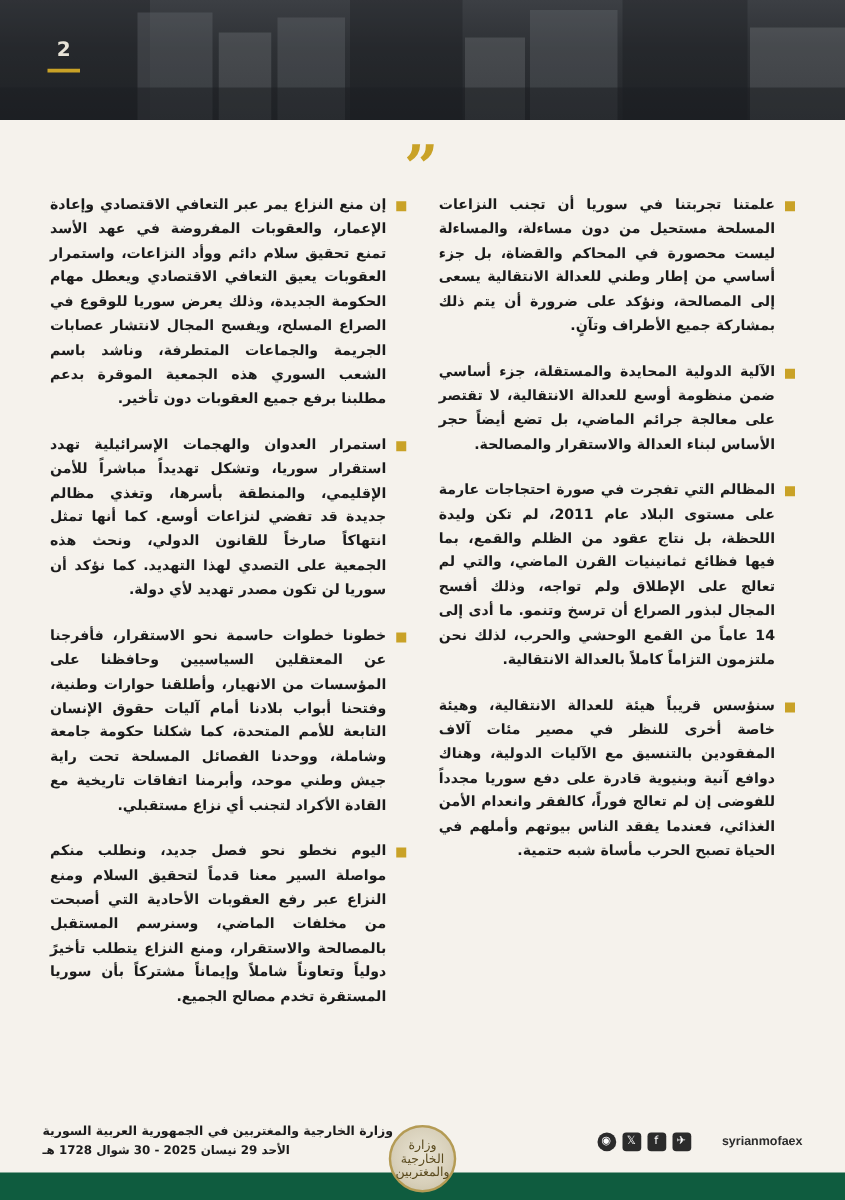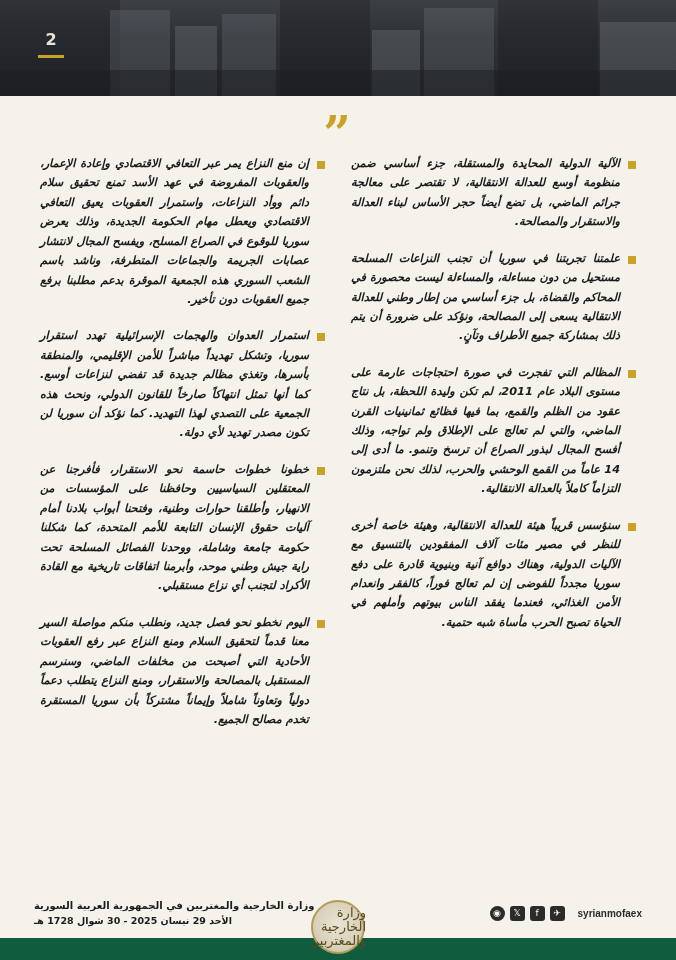--- a/index.html
+++ b/index.html
@@ -63,21 +63,21 @@
   }
 
   
   .content {
     display: flex;
     flex-direction: row;
     padding: 10px 40px 0 40px;
     gap: 26px;
     flex: 1 1 auto;
   }
-  .col { width: 50%; font-style: italic; }
+  .col { width: 50%; }
 
   .para {
     display: flex;
     flex-direction: row;
     gap: 8px;
     margin-bottom: 17px;
   }
   .bullet {
     flex: 0 0 auto;
     width: 8px; height: 8px;
@@ -125,39 +125,39 @@
     border-radius: 3px;
     background: #2b2b2b;
     color: #fff;
     font-size: 9px;
     display: flex; align-items: center; justify-content: center;
     font-family: "DejaVu Sans", sans-serif;
   }
   .s-icon.circle { border-radius: 50%; }
   .handle {
     font-size: 10px; color: #2b2b2b; font-weight: bold;
-    margin-left: 8px;
+    margin-left: 20px;
     font-family: "Liberation Sans", sans-serif;
   }
   .emblem-wrap {
     position: absolute;
     left: 50%; transform: translateX(-50%);
     bottom: 6px;
     text-align: center;
   }
   .emblem {
     width: 54px; height: 54px;
     border-radius: 50%;
     background: radial-gradient(circle at 50% 45%, #e9e4d4 0%, #d8d0ba 60%, #c6bda2 100%);
     border: 2px solid #b49b54;
     display: flex; align-items: center; justify-content: center;
     color: #5a4a1e;
-    font-size: 13px;
+    font-size: 10px;
     line-height: 1.1;
-    text-align: right;
+    text-align: center;
     padding: 4px;
   }
   .ministry {
     text-align: left;
     direction: rtl;
   }
   .ministry .m1 {
     font-size: 10px; color: #1b1b1b; font-weight: bold;
     margin-bottom: 4px;
   }
@@ -192,28 +192,28 @@
 
   <div class="quote-wrap">
     <span class="quote-mark">”</span>
   </div>
 
   <div class="content">
 
     <div class="col">
       <div class="para">
         <div class="bullet"></div>
+        <div class="para-text">علمتنا تجربتنا في سوريا أن تجنب النزاعات المسلحة مستحيل من دون مساءلة، والمساءلة ليست محصورة في المحاكم والقضاة، بل جزء أساسي من إطار وطني للعدالة الانتقالية يسعى إلى المصالحة، ونؤكد على ضرورة أن يتم ذلك بمشاركة جميع الأطراف وتآنٍ.</div>
+      </div>
+      <div class="para">
+        <div class="bullet"></div>
         <div class="para-text">الآلية الدولية المحايدة والمستقلة، جزء أساسي ضمن منظومة أوسع للعدالة الانتقالية، لا تقتصر على معالجة جرائم الماضي، بل تضع أيضاً حجر الأساس لبناء العدالة والاستقرار والمصالحة.</div>
       </div>
       <div class="para">
         <div class="bullet"></div>
-        <div class="para-text">علمتنا تجربتنا في سوريا أن تجنب النزاعات المسلحة مستحيل من دون مساءلة، والمساءلة ليست محصورة في المحاكم والقضاة، بل جزء أساسي من إطار وطني للعدالة الانتقالية يسعى إلى المصالحة، ونؤكد على ضرورة أن يتم ذلك بمشاركة جميع الأطراف وتآنٍ.</div>
-      </div>
-      <div class="para">
-        <div class="bullet"></div>
         <div class="para-text">المظالم التي تفجرت في صورة احتجاجات عارمة على مستوى البلاد عام 2011، لم تكن وليدة اللحظة، بل نتاج عقود من الظلم والقمع، بما فيها فظائع ثمانينيات القرن الماضي، والتي لم تعالج على الإطلاق ولم تواجه، وذلك أفسح المجال لبذور الصراع أن ترسخ وتنمو. ما أدى إلى 14 عاماً من القمع الوحشي والحرب، لذلك نحن ملتزمون التزاماً كاملاً بالعدالة الانتقالية.</div>
       </div>
       <div class="para">
         <div class="bullet"></div>
         <div class="para-text">سنؤسس قريباً هيئة للعدالة الانتقالية، وهيئة خاصة أخرى للنظر في مصير مئات آلاف المفقودين بالتنسيق مع الآليات الدولية، وهناك دوافع آنية وبنيوية قادرة على دفع سوريا مجدداً للفوضى إن لم تعالج فوراً، كالفقر وانعدام الأمن الغذائي، فعندما يفقد الناس بيوتهم وأملهم في الحياة تصبح الحرب مأساة شبه حتمية.</div>
       </div>
     </div>
 
     <div class="col">
       <div class="para">
@@ -223,21 +223,21 @@
       <div class="para">
         <div class="bullet"></div>
         <div class="para-text">استمرار العدوان والهجمات الإسرائيلية تهدد استقرار سوريا، وتشكل تهديداً مباشراً للأمن الإقليمي، والمنطقة بأسرها، وتغذي مظالم جديدة قد تفضي لنزاعات أوسع. كما أنها تمثل انتهاكاً صارخاً للقانون الدولي، ونحث هذه الجمعية على التصدي لهذا التهديد. كما نؤكد أن سوريا لن تكون مصدر تهديد لأي دولة.</div>
       </div>
       <div class="para">
         <div class="bullet"></div>
         <div class="para-text">خطونا خطوات حاسمة نحو الاستقرار، فأفرجنا عن المعتقلين السياسيين وحافظنا على المؤسسات من الانهيار، وأطلقنا حوارات وطنية، وفتحنا أبواب بلادنا أمام آليات حقوق الإنسان التابعة للأمم المتحدة، كما شكلنا حكومة جامعة وشاملة، ووحدنا الفصائل المسلحة تحت راية جيش وطني موحد، وأبرمنا اتفاقات تاريخية مع القادة الأكراد لتجنب أي نزاع مستقبلي.</div>
       </div>
       <div class="para">
         <div class="bullet"></div>
-        <div class="para-text">اليوم نخطو نحو فصل جديد، ونطلب منكم مواصلة السير معنا قدماً لتحقيق السلام ومنع النزاع عبر رفع العقوبات الأحادية التي أصبحت من مخلفات الماضي، وسنرسم المستقبل بالمصالحة والاستقرار، ومنع النزاع يتطلب دعماً دولياً وتعاوناً شاملاً وإيماناً مشتركاً بأن سوريا المستقرة تخدم مصالح الجميع.</div>
+        <div class="para-text">اليوم نخطو نحو فصل جديد، ونطلب منكم مواصلة السير معنا قدماً لتحقيق السلام ومنع النزاع عبر رفع العقوبات الأحادية التي أصبحت من مخلفات الماضي، وسنرسم المستقبل بالمصالحة والاستقرار، ومنع النزاع يتطلب تأخيرً دولياً وتعاوناً شاملاً وإيماناً مشتركاً بأن سوريا المستقرة تخدم مصالح الجميع.</div>
       </div>
     </div>
 
   </div>
 
   <div class="footer">
     <div class="footer-strip"></div>
 
     <div class="footer-inner">
 

